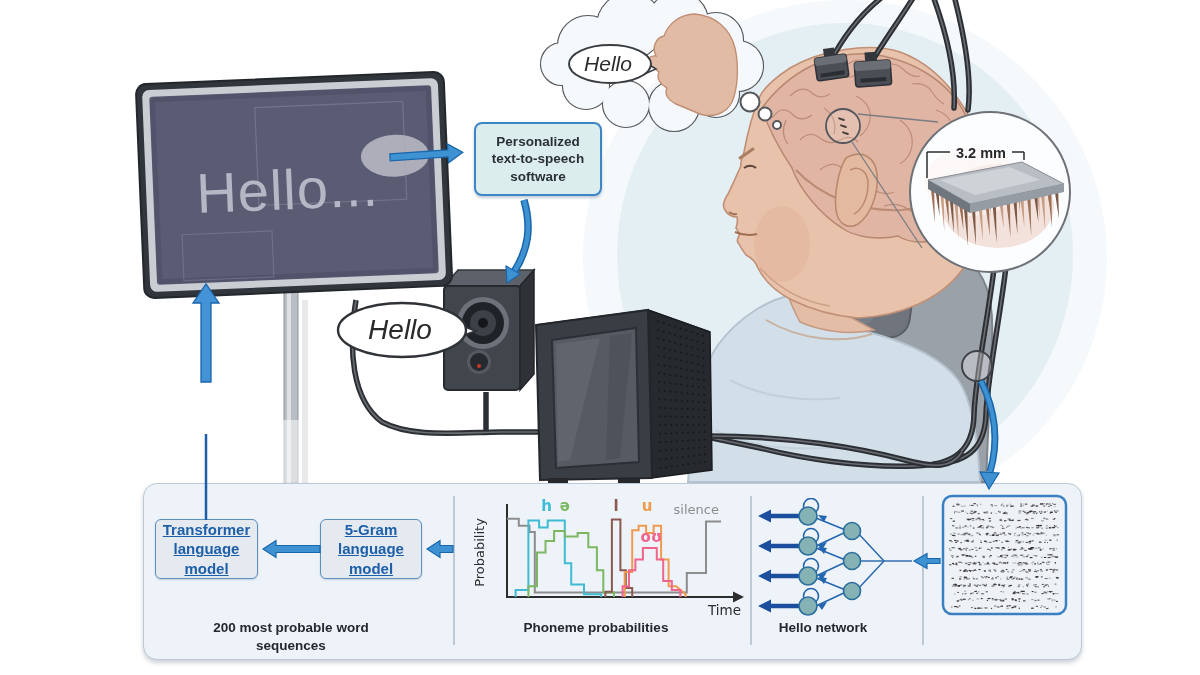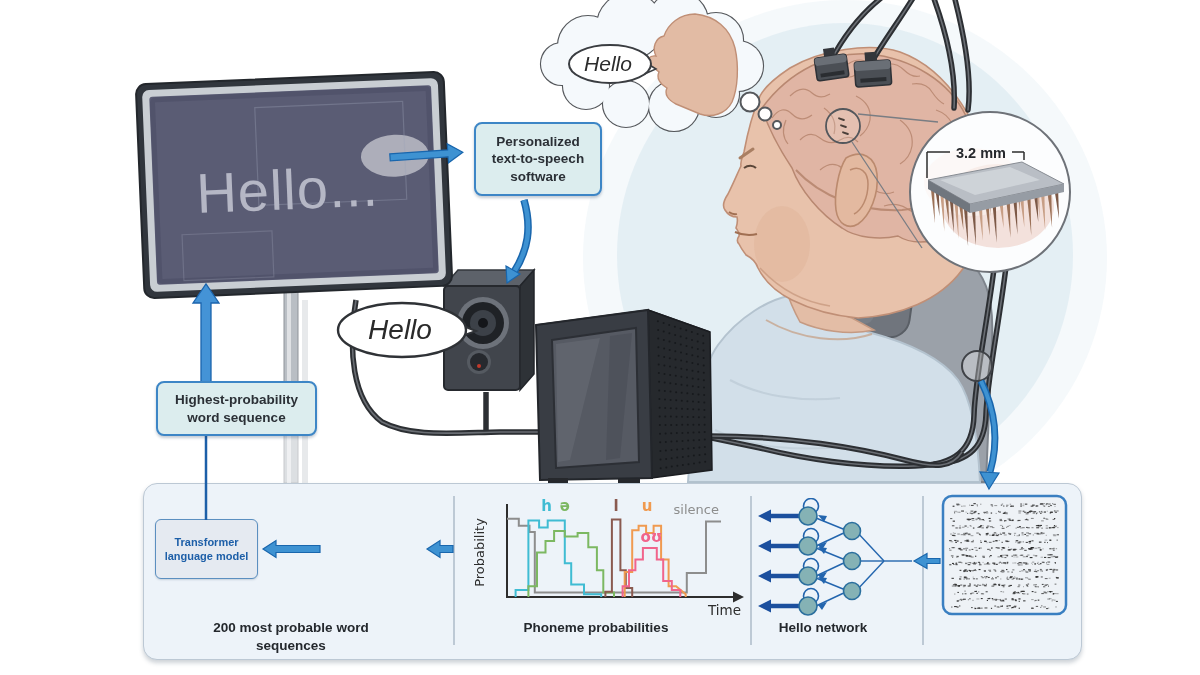--- a/index.html
+++ b/index.html
@@ -13,21 +13,21 @@
     padding:4px 8px;box-sizing:border-box;z-index:40;}
   #tts-box{left:466px;top:122px;width:128px;height:74px;margin-left:8px;}
   #highest-box{left:156px;top:381px;width:161px;height:55px;}
 
   #panel{position:absolute;left:143px;top:483px;width:939px;height:177px;background:var(--panel-bg);
     border:1.6px solid var(--panel-border);border-radius:14px;box-sizing:border-box;z-index:10;
     box-shadow:0 3px 4px rgba(60,80,100,.25);}
   .divider{position:absolute;width:2px;background:#bdc9d5;top:12px;bottom:14px;}
   .lm-box{position:absolute;display:flex;align-items:center;justify-content:center;text-align:center;
     font-weight:bold;color:var(--lm-text);background:var(--lm-box-bg);border:1.6px solid #5b8fc0;
-    border-radius:6px;font-size:11px;line-height:1.3;box-sizing:border-box;box-shadow:0 1px 2px rgba(40,70,100,.2);}
+    border-radius:6px;font-size:15px;line-height:1.3;box-sizing:border-box;box-shadow:0 1px 2px rgba(40,70,100,.2);text-decoration:underline;}
   .caption{position:absolute;text-align:center;font-weight:bold;font-size:13.5px;color:var(--caption-color);line-height:1.3;}
   #panel svg{position:absolute;}
 </style>
 </head>
 <body>
 
 <div id="stage">
 
 <svg id="scene" viewBox="0 0 1200 675">
 
@@ -471,20 +471,23 @@
   </g>
 </svg>
 
 <div id="panel">
   <div class="divider" style="left:309px"></div>
   <div class="divider" style="left:606px"></div>
   <div class="divider" style="left:778px"></div>
 
   <div class="lm-box" style="left:11px;top:35px;width:103px;height:60px">
     <span>Transformer language model</span>
+  </div>
+  <div class="lm-box" style="left:176px;top:35px;width:102px;height:60px">
+    <span>5-Gram language model</span>
   </div>
 
   <div class="caption" style="left:54px;top:135px;width:186px">200 most probable word sequences</div>
   <div class="caption" style="left:362px;top:135px;width:180px">Phoneme probabilities</div>
   <div class="caption" style="left:609px;top:135px;width:140px">Hello network</div>
 
   <svg id="phoneme-chart" style="left:327px;top:14px" width="278" height="128" viewBox="0 0 278 128">
         <line x1="36" y1="100" x2="36" y2="6" stroke="#2d2d2d" stroke-width="2"></line>
         <line x1="35" y1="99" x2="264" y2="99" stroke="#2d2d2d" stroke-width="2"></line>
         <polygon points="262,93.5 273,99 262,104.5" fill="#2d2d2d"></polygon>
@@ -1386,17 +1389,14 @@
   <g>
     <path d="M 981,381 C 999,418 997,448 990,472" fill="none" stroke="#1966ad" stroke-width="7"></path>
     <path d="M 981,381 C 999,418 997,448 990,472" fill="none" stroke="var(--arrow-fill)" stroke-width="4"></path>
     <polygon points="989,489 999,473 980,472" fill="var(--arrow-fill)" stroke="#1966ad" stroke-width="1.2"></polygon>
   </g>
 </svg>
 
 <div class="box" id="tts-box">
   <span>Personalized text-to-speech software</span>
 </div>
-<div class="box" id="highest-box">
-  <span>Highest-probability word sequence</span>
+
 </div>
 
-</div>
-
 </body></html>

